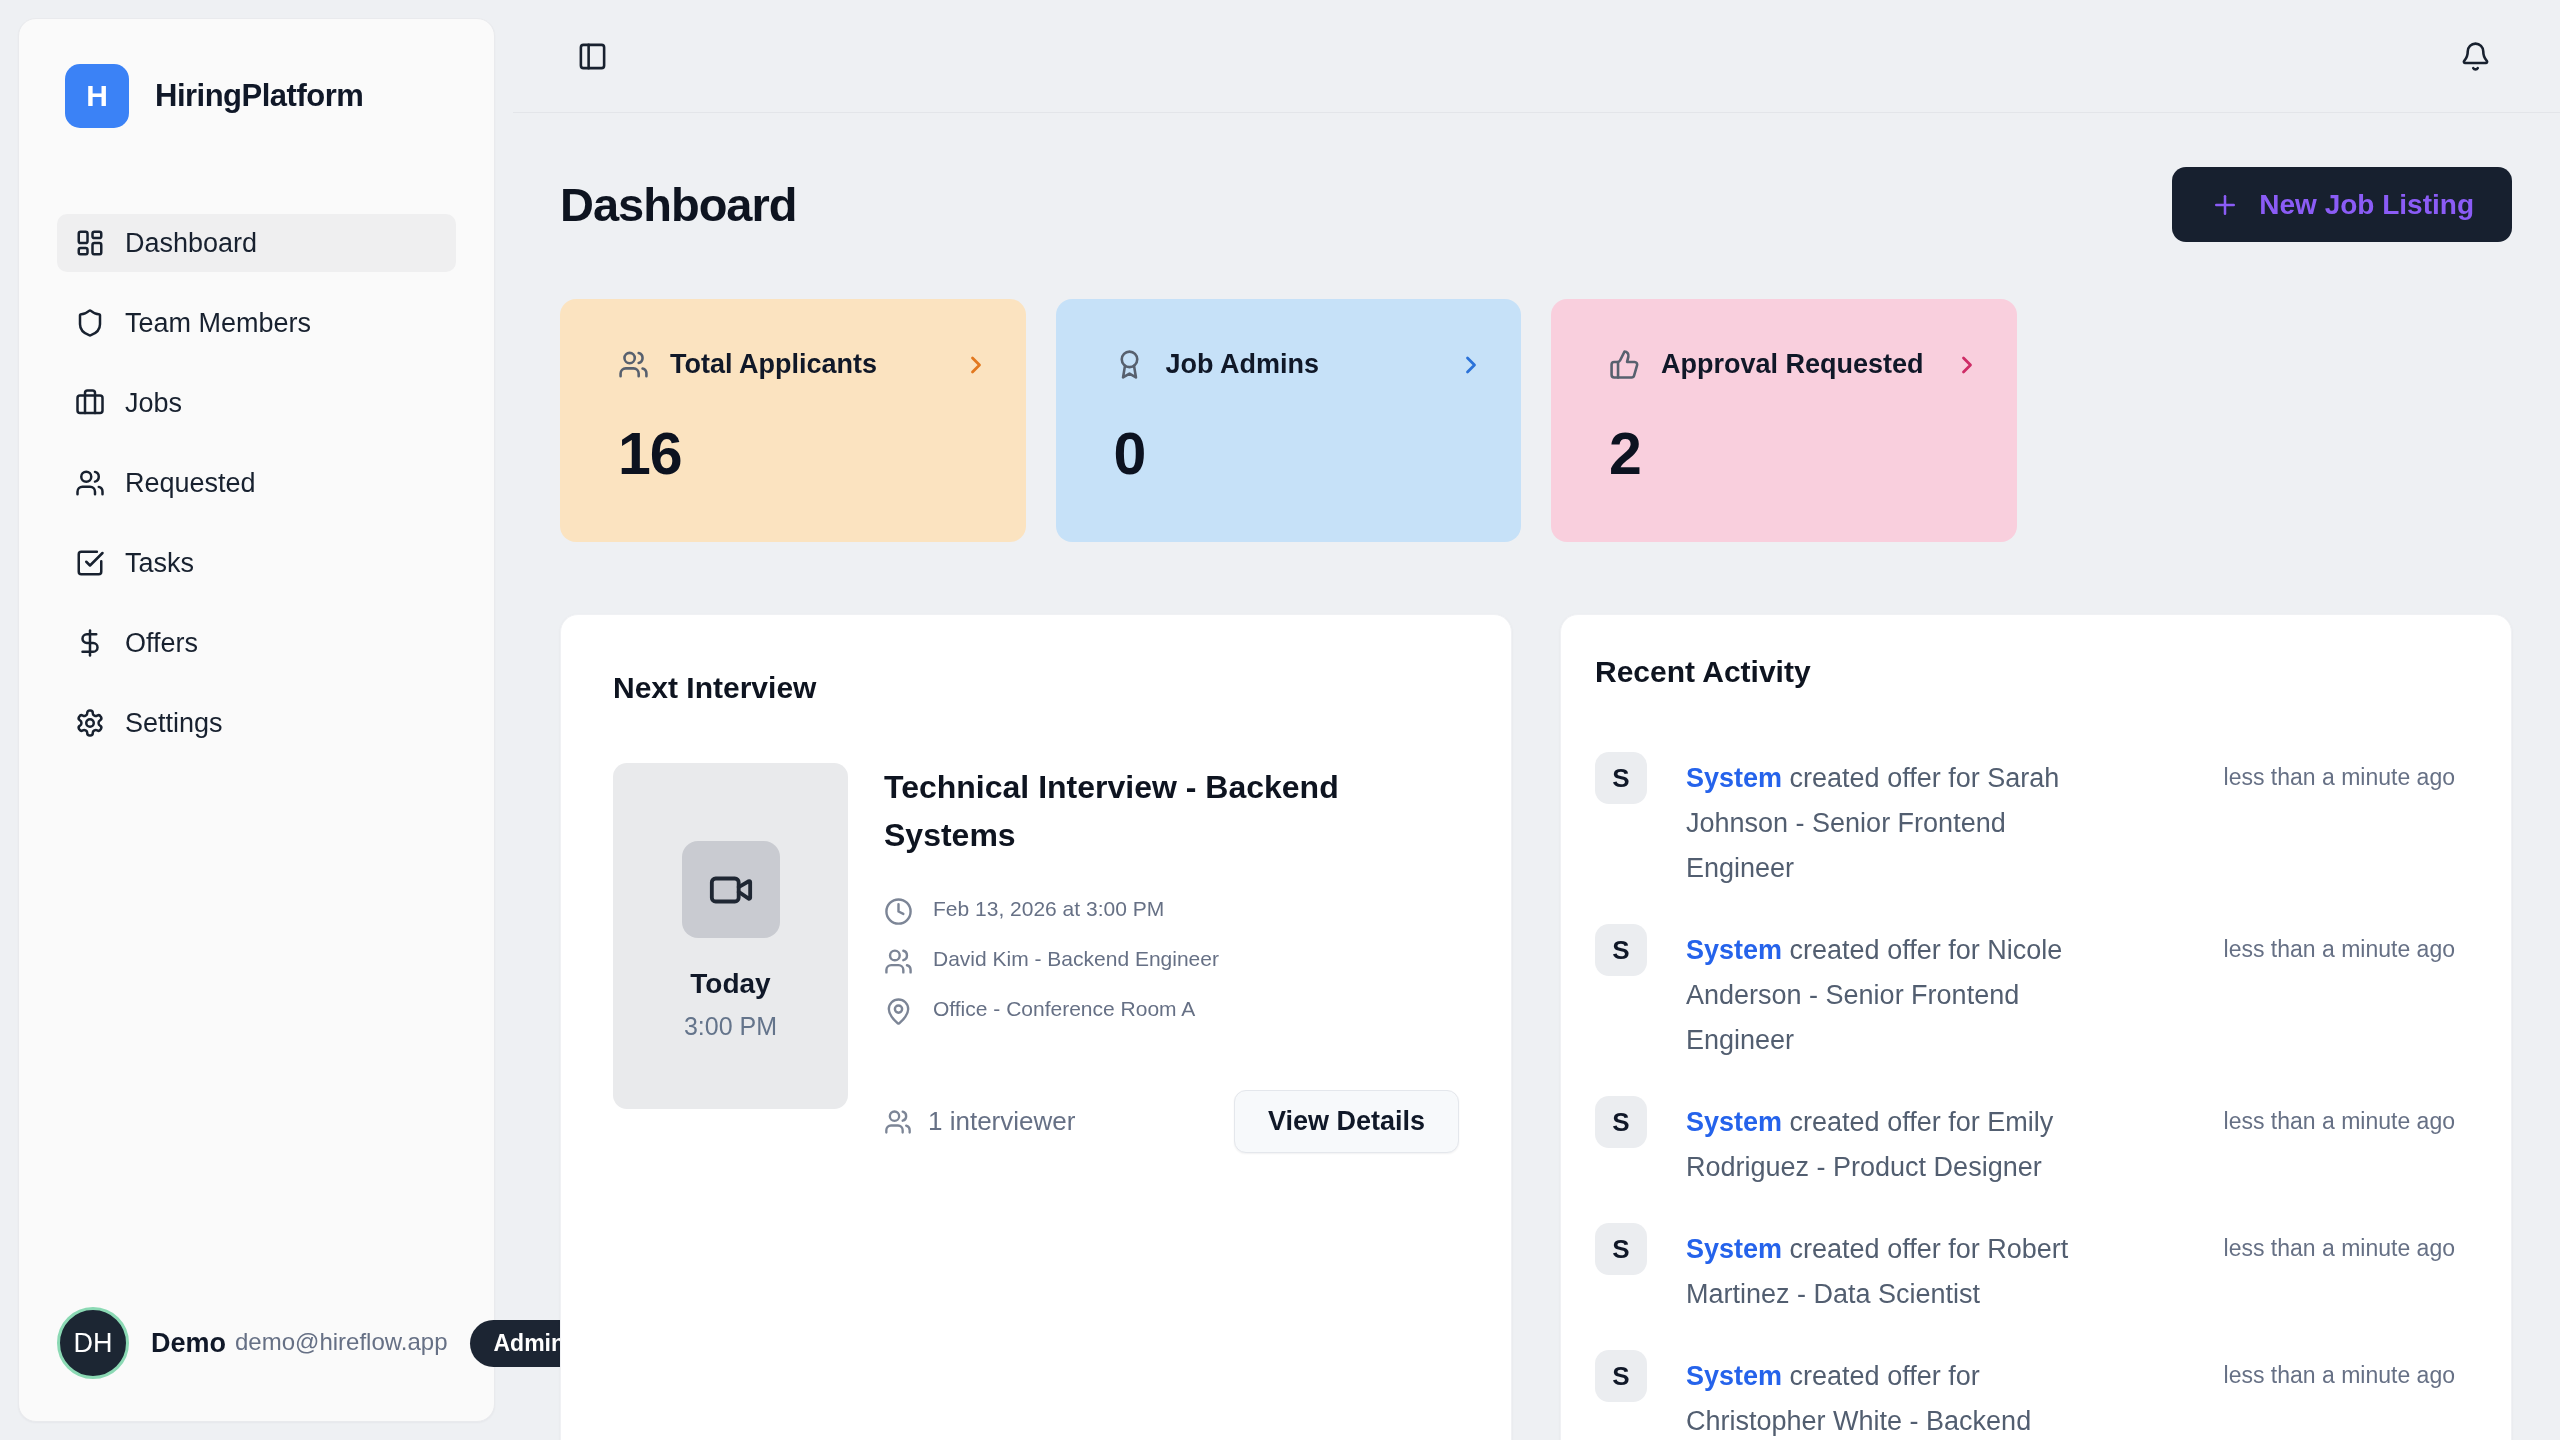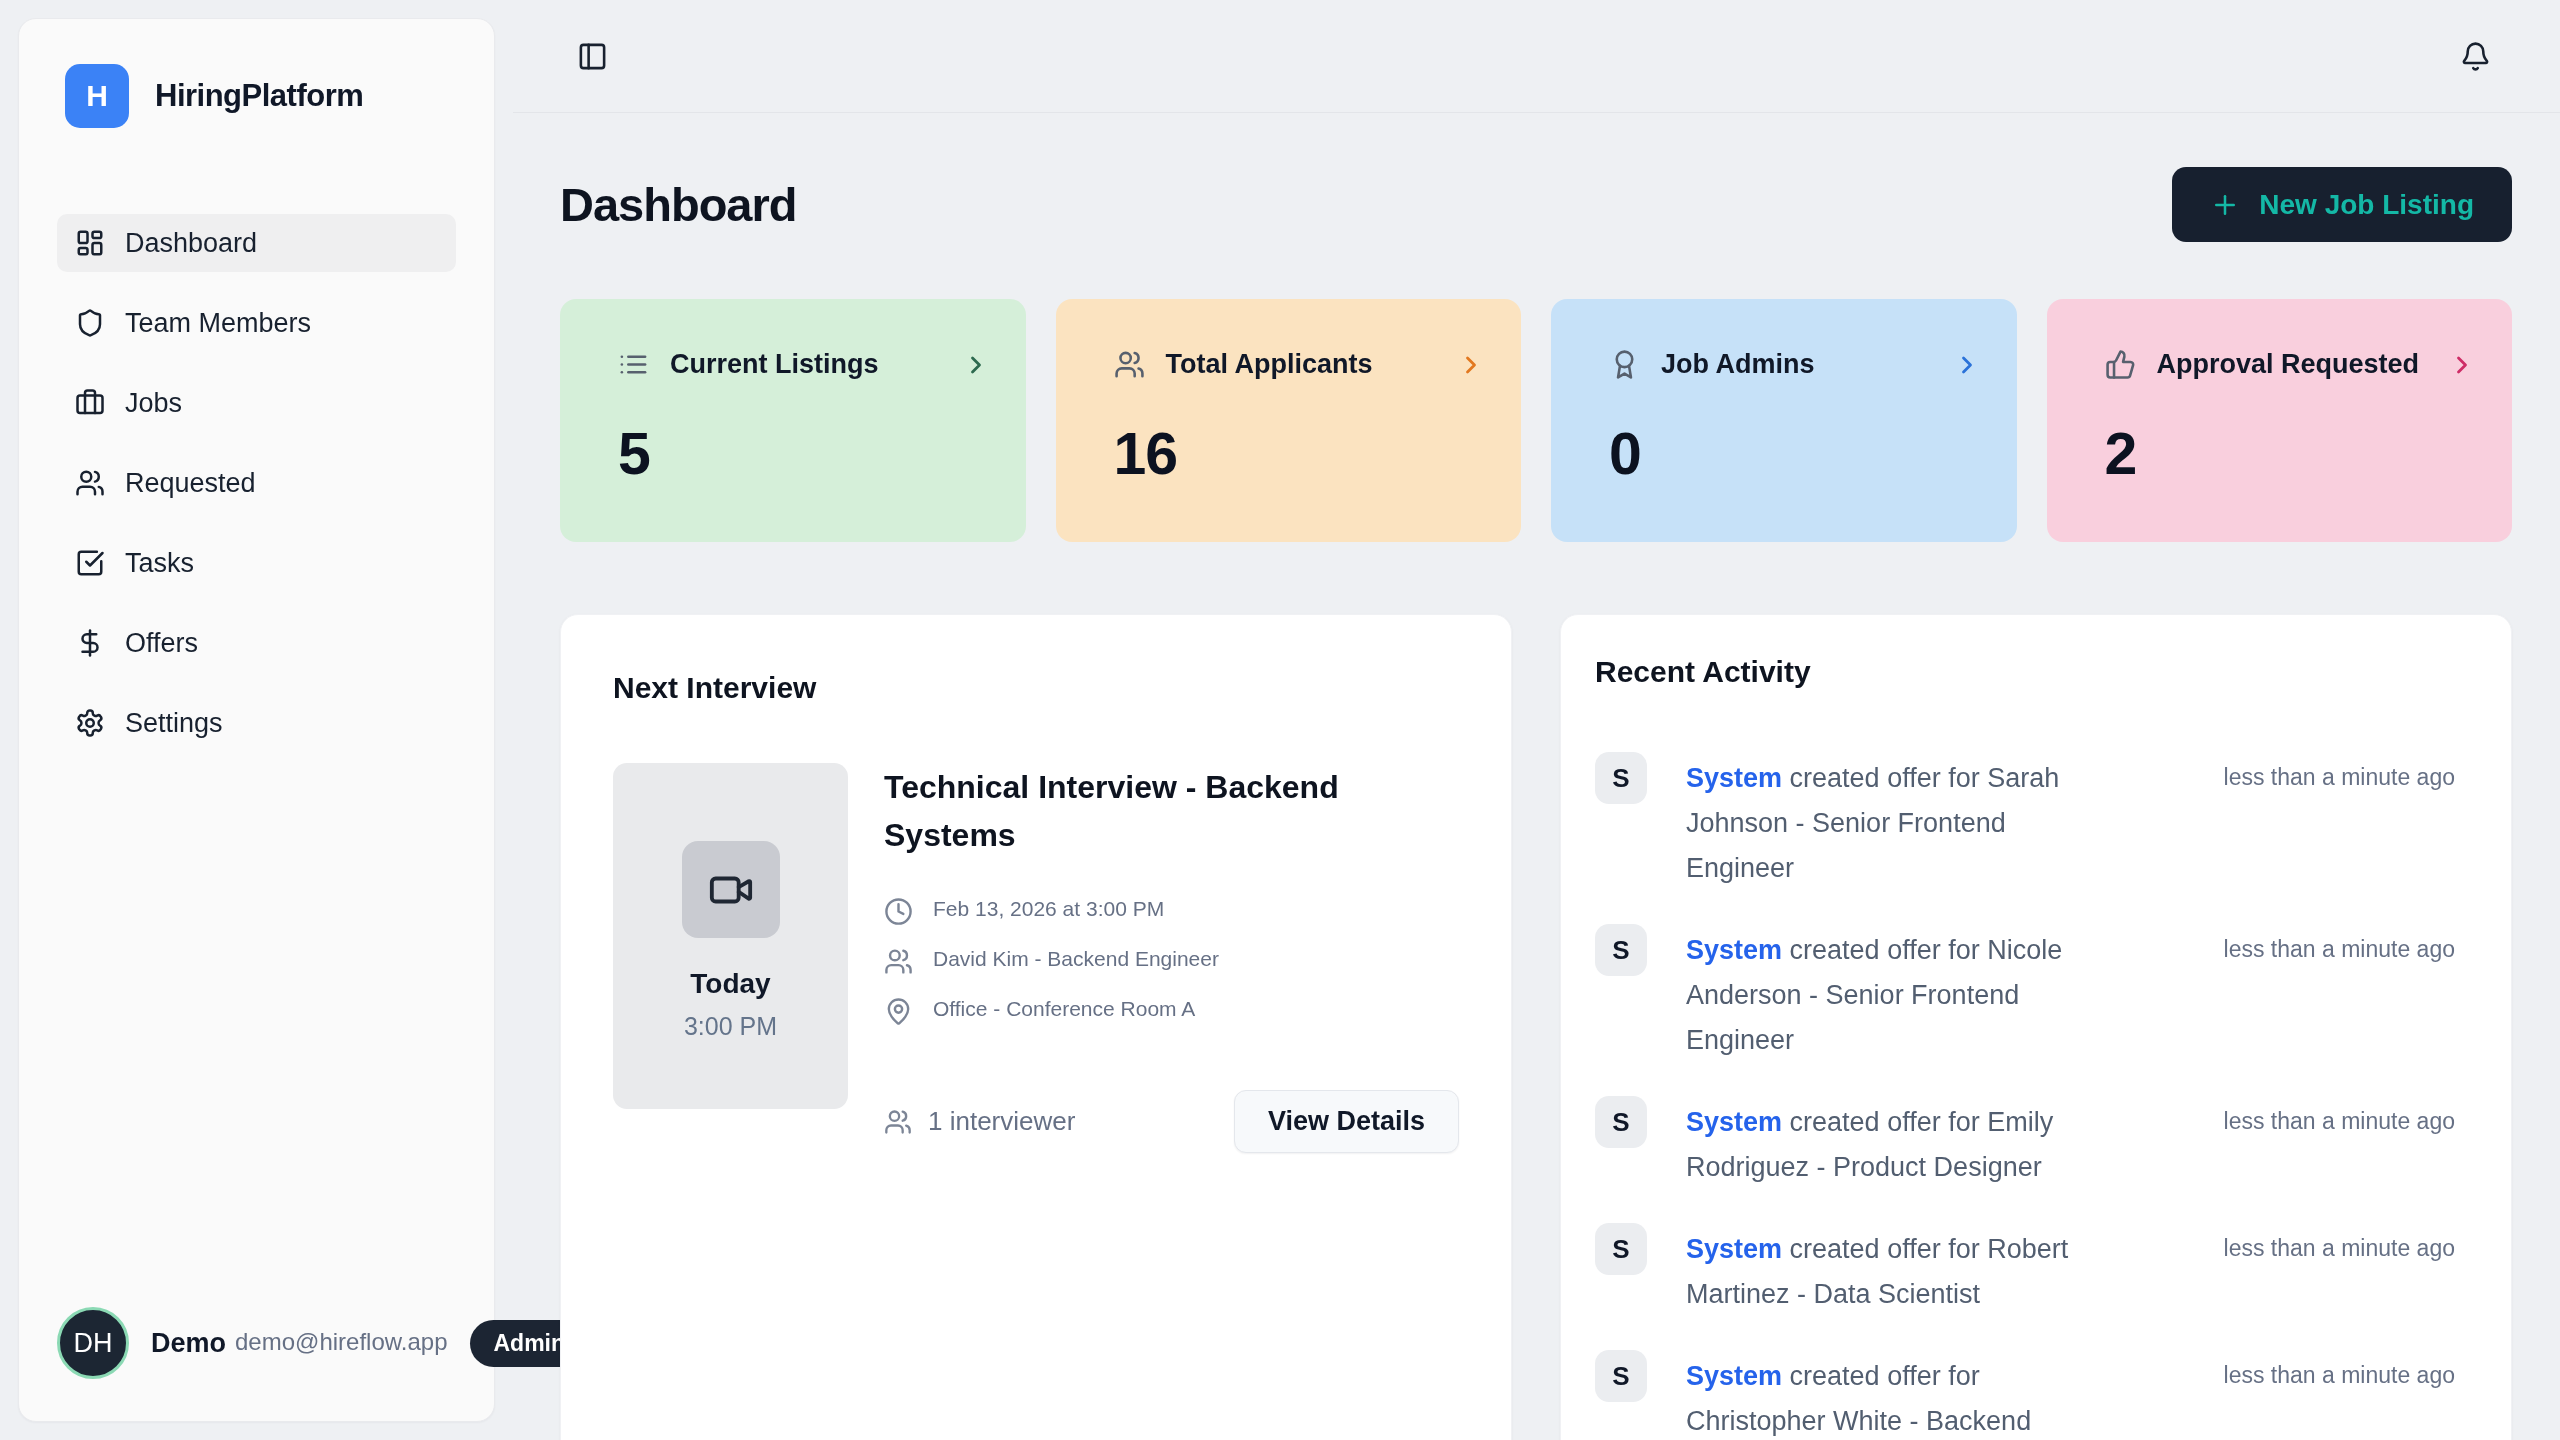--- a/index.html
+++ b/index.html
@@ -63,21 +63,21 @@
   .icon-btn { width:42px; height:42px; display:grid; place-items:center;
     background:transparent; border:none; cursor:pointer; color:#18212f; }
   .icon-btn svg { width:31px; height:31px; }
 
   .content { padding:0 48px 0 47px; }
 
   .page-header { display:flex; align-items:center; justify-content:space-between; margin-top:54px; }
   h1.page-title { font-size:47px; font-weight:800; letter-spacing:-1px; color:#0e1420; }
   .btn-primary {
     display:flex; align-items:center; gap:19px;
-    background:#17202f; color:#14b8a6; border:none; cursor:pointer;
+    background:#17202f; color:#8b5cf6; border:none; cursor:pointer;
     height:75px; padding:8px 38px; border-radius:14px;
     font-family:inherit; font-size:28px; font-weight:600;
   }
   .btn-primary svg { width:30px; height:30px; }
 
   
   .stats { display:grid; grid-template-columns:repeat(4,1fr); gap:30px; margin-top:57px; }
   .stat-card { height:243px; border-radius:16px; padding:50px 36px 0 58px; cursor:pointer; }
   .stat-head { display:flex; align-items:center; }
   .stat-head .stat-icon { width:31px; height:31px; color:#57606e; }
@@ -256,41 +256,20 @@
               <path d="M5 12h14"></path>
               <path d="M12 5v14"></path>
             </svg>
         </span>
         <span>New Job Listing</span>
       </button>
     </div>
 
     <div class="stats">
 
-      <div class="stat-card" style="background-color: rgb(213, 239, 217);">
-        <div class="stat-head">
-          <span class="stat-icon">
-            <svg viewBox="0 0 24 24" fill="none" stroke="currentColor" stroke-width="2" stroke-linecap="round" stroke-linejoin="round" width="31" height="31">
-                <path d="M3 6h.01"></path>
-                <path d="M3 12h.01"></path>
-                <path d="M3 18h.01"></path>
-                <path d="M8 6h13"></path>
-                <path d="M8 12h13"></path>
-                <path d="M8 18h13"></path>
-              </svg>
-          </span>
-          <span class="stat-label">Current Listings</span>
-          <span class="stat-chevron" style="color: rgb(45, 106, 79);">
-            <svg viewBox="0 0 24 24" fill="none" stroke="currentColor" stroke-width="2.4" stroke-linecap="round" stroke-linejoin="round" width="28" height="28">
-                <path d="m9 18 6-6-6-6"></path>
-              </svg>
-          </span>
-        </div>
-        <div class="stat-value">5</div>
-      </div>
 
       <div class="stat-card" style="background-color: rgb(251, 227, 192);">
         <div class="stat-head">
           <span class="stat-icon">
             <svg viewBox="0 0 24 24" fill="none" stroke="currentColor" stroke-width="2" stroke-linecap="round" stroke-linejoin="round" width="31" height="31">
                 <path d="M16 21v-2a4 4 0 0 0-4-4H6a4 4 0 0 0-4 4v2"></path>
                 <circle cx="9" cy="7" r="4"></circle>
                 <path d="M22 21v-2a4 4 0 0 0-3-3.87"></path>
                 <path d="M16 3.13a4 4 0 0 1 0 7.75"></path>
               </svg>

